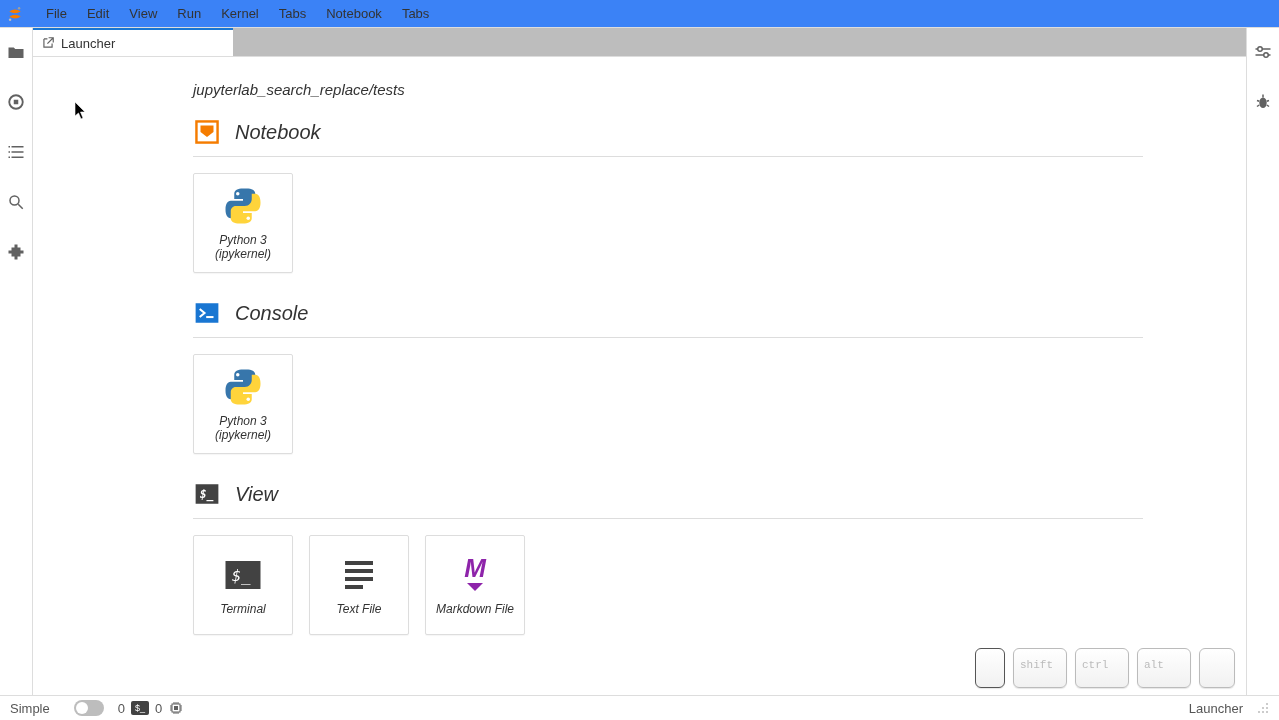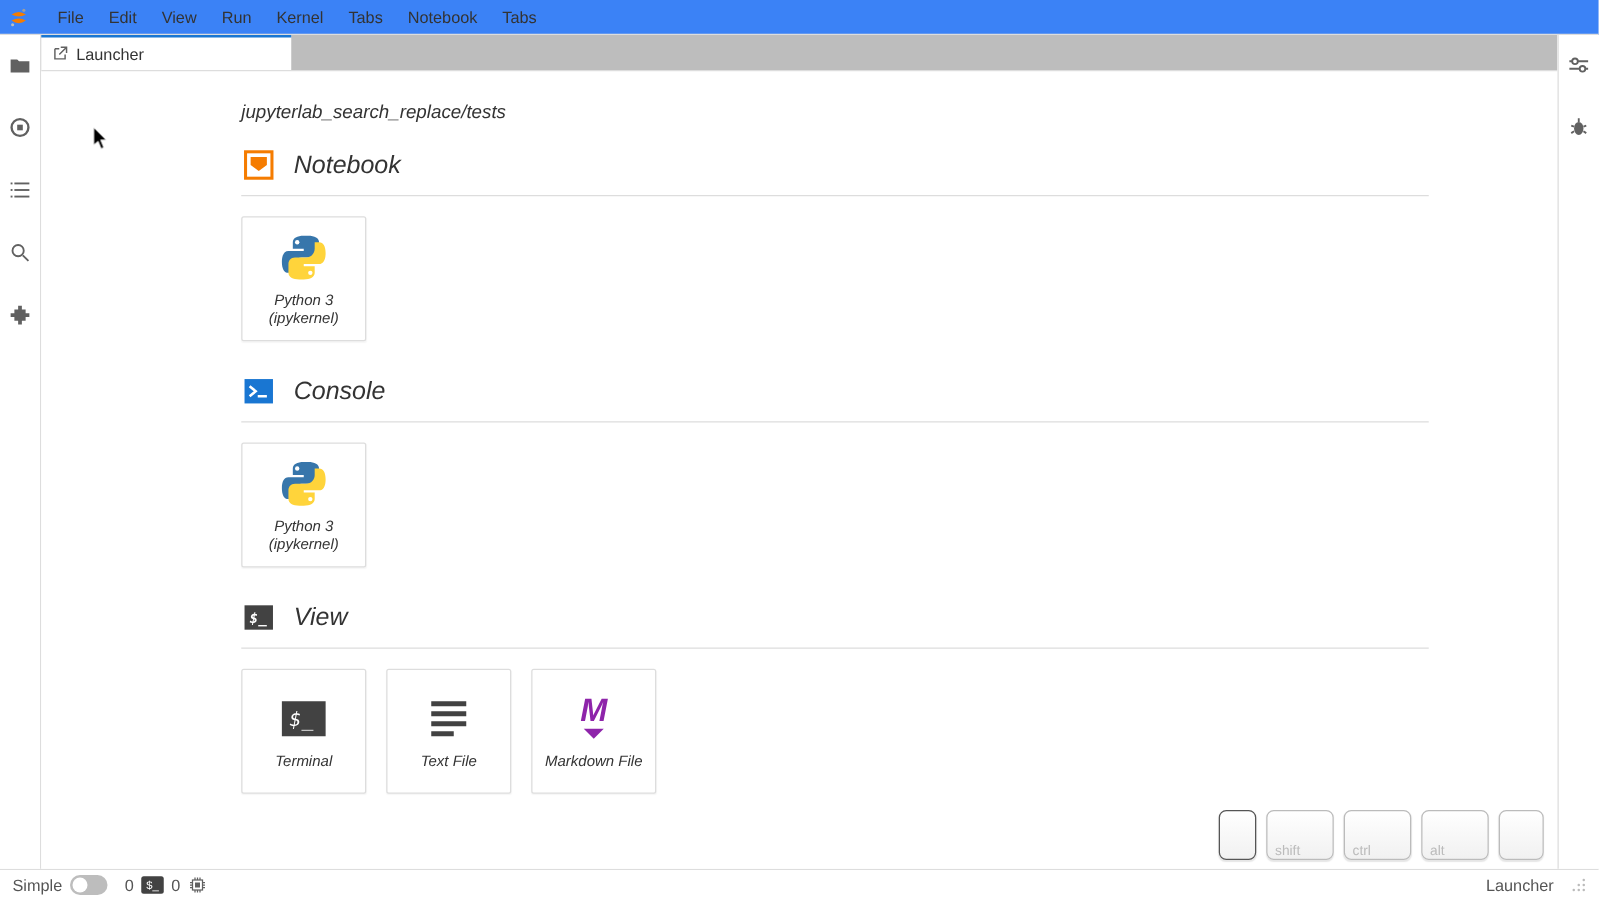--- a/index.html
+++ b/index.html
@@ -161,21 +161,21 @@
 .statusbar {
   height: 24px;
   background: #fff;
   display: flex;
   align-items: center;
   padding: 0 10px;
   font-size: 13px;
   color: #555;
   gap: 14px;
 }
-.simple-toggle { display:flex; align-items:center; gap:6px; }
+.simple-toggle { display:flex; align-items:center; gap:24px; }
 .toggle {
   width: 30px; height: 16px;
   background:#bdbdbd; border-radius:8px;
   position:relative;
 }
 .toggle::after {
   content:""; position:absolute; left:2px; top:2px;
   width:12px; height:12px; background:#fff; border-radius:50%;
 }
 .statusbar .spacer { flex:1; }
@@ -194,25 +194,26 @@
   bottom: 32px;
   display: flex;
   gap: 8px;
 }
 .key {
   border: 1px solid #bbb;
   border-radius: 6px;
   background: linear-gradient(#fff,#f1f1f1);
   min-width: 36px;
   height: 40px;
-  padding: 0 6px;
+  padding: 16px 6px;
   display:flex; align-items:flex-end; justify-content:flex-start;
   font-size: 11px;
   color:#bbb;
   box-shadow: 0 1px 1px rgba(0,0,0,0.1);
+  font-family: Liberation Mono, monospace;
 }
 .key.active {
   border-color:#555;
   color:#444;
 }
 
 
 .cursor-arrow {
   position: fixed;
   left: 74px; top: 101px;

